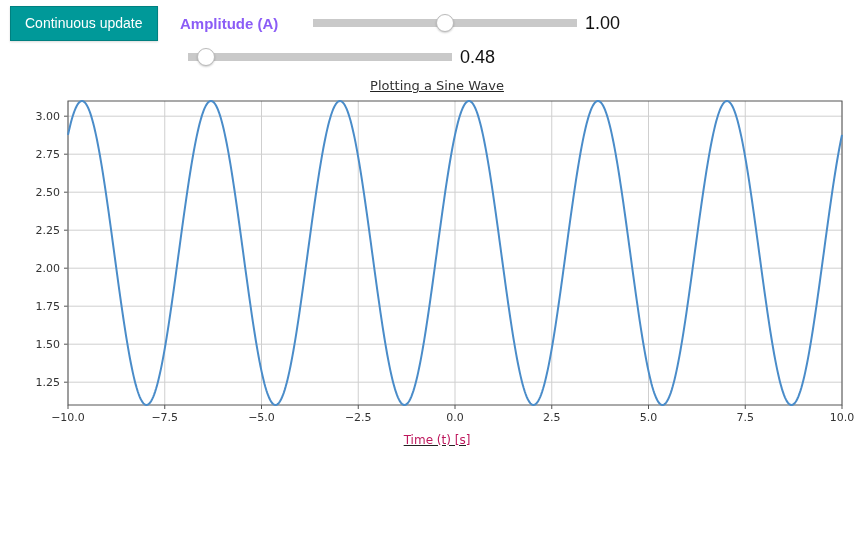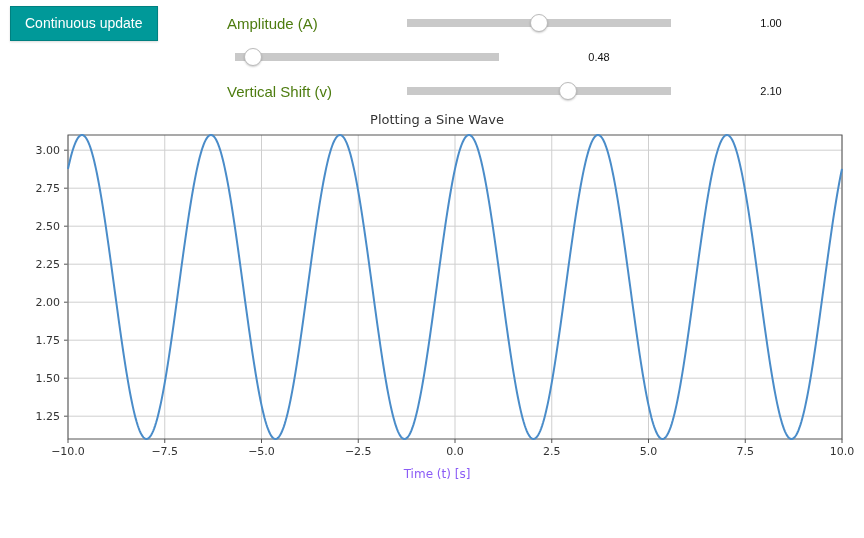--- a/index.html
+++ b/index.html
@@ -12,41 +12,41 @@
       height: 538px;
       overflow: hidden;
     }
     .controls {
       padding: 6px 0 0 10px;
     }
     .control-row {
       display: flex;
       align-items: center;
       height: 34px;
-      gap: 47px;
     }
     .toggle-cell {
       width: 170px;
       display: flex;
       align-items: flex-start;
     }
     .toggle-btn {
       background: #009999;
       color: #fff;
       border: 1px solid #008080;
       padding: 8px 14px 9px 14px;
       font-size: 14px;
       box-shadow: 0 1px 2px rgba(0,0,0,0.15);
       cursor: pointer;
     }
     .label-cell {
       width: 125px;
       text-align: left;
       font-size: 15px;
-      color: #4d7c0f;
+      color: #8b5cf6;
+      font-weight: bold;
     }
     .slider-cell {
       width: 280px;
       display: flex;
       align-items: center;
       padding: 0 8px;
     }
     .slider {
       position: relative;
       width: 100%;
@@ -60,26 +60,27 @@
       width: 18px;
       height: 18px;
       background: #fff;
       border: 1.5px solid #bbb;
       border-radius: 50%;
       transform: translate(-50%, -50%);
       box-shadow: 0 1px 2px rgba(0,0,0,0.2);
     }
     .value-cell {
       width: 90px;
-      text-align: center;
-      font-size: 11px;
+      text-align: left;
+      font-size: 18px;
       color: #111;
     }
     .chart-wrap {
       padding: 4px 0 0 10px;
+      text-decoration: underline;
     }
     .chart-title {
       text-align: center;
       font-family: "DejaVu Sans", Arial, sans-serif;
       font-size: 13px;
       color: #333;
       margin-bottom: 2px;
     }
     .plot-area {
       position: relative;
@@ -90,21 +91,21 @@
     .plot-area svg { display: block; }
     .axis-text {
       font-family: "DejaVu Sans", Arial, sans-serif;
       font-size: 11px;
       fill: #333;
     }
     .xlabel {
       text-align: center;
       font-family: "DejaVu Sans", Arial, sans-serif;
       font-size: 12px;
-      color: #8b5cf6;
+      color: #be185d;
       margin-top: 2px;
     }
     .grid-line { stroke: #cfcfcf; stroke-width: 1; }
     .axis-frame { stroke: #555; stroke-width: 1; fill: none; }
     .sine { stroke: #4a8cc9; stroke-width: 2; fill: none; }
   </style>
 </head>
 <body>
 
 <div class="controls">
@@ -125,30 +126,20 @@
     <div class="toggle-cell"></div>
     <div class="slider-cell">
       <div class="slider">
         <div class="slider-thumb" style="left: 7%;"></div>
       </div>
     </div>
     <div class="value-cell">0.48</div>
   </div>
 
 
-  <div class="control-row">
-    <div class="toggle-cell"></div>
-    <div class="label-cell">Vertical Shift (v)</div>
-    <div class="slider-cell">
-      <div class="slider">
-        <div class="slider-thumb" style="left: 61%;"></div>
-      </div>
-    </div>
-    <div class="value-cell">2.10</div>
-  </div>
 </div>
 
 <div class="chart-wrap">
   <div class="chart-title">Plotting a Sine Wave</div>
   <div class="plot-area">
     <svg id="chart-svg" width="834" height="336">
         <line x1="48" x2="822" y1="287.2" y2="287.2" class="grid-line"></line>
         <line x1="44" x2="48" y1="287.2" y2="287.2" stroke="#555"></line>
         <text x="40" y="291.2" text-anchor="end" class="axis-text">1.25</text>
         <line x1="48" x2="822" y1="249.20000000000002" y2="249.20000000000002" class="grid-line"></line>

